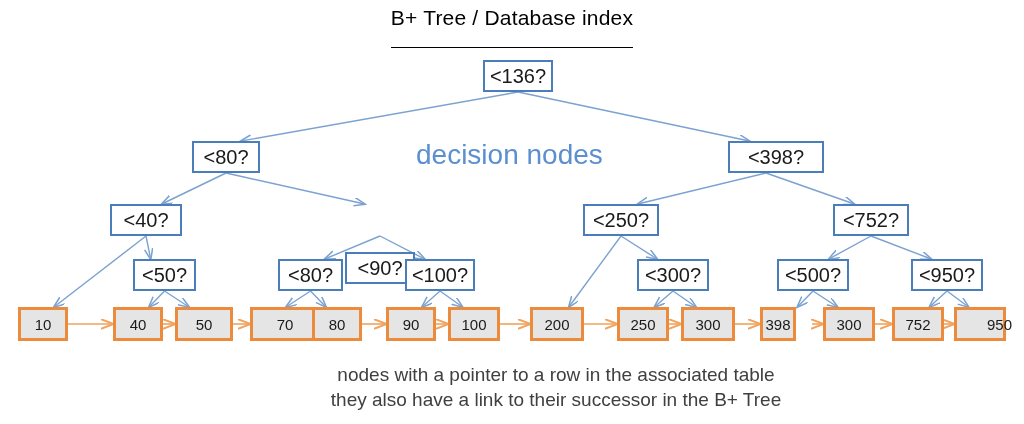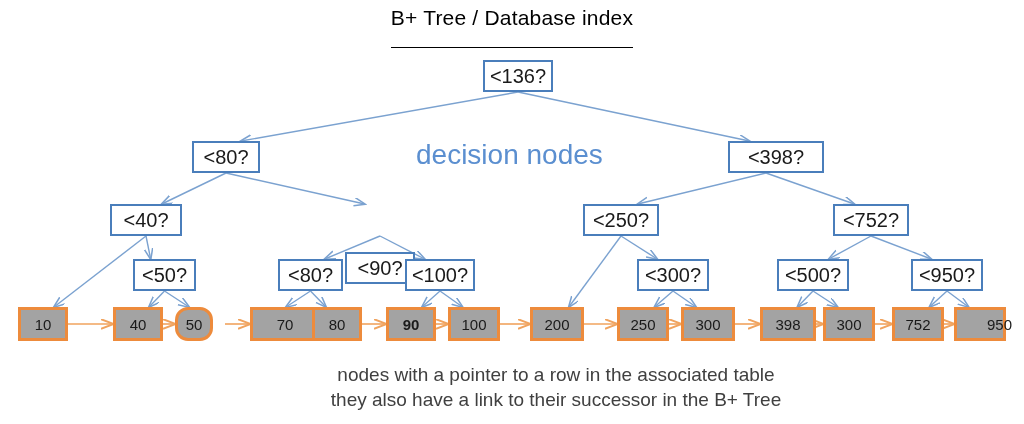--- a/index.html
+++ b/index.html
@@ -35,21 +35,21 @@
     font-size:20px;
     display:flex;align-items:center;justify-content:center;
     font-family:"Liberation Sans", sans-serif;
     z-index:3;
   }
 
   .leaf{
     position:absolute;
     box-sizing:border-box;
     border:3px solid #ed8b3c;
-    background:#a3a3a3;
+    background:#e5e5e5;
     color:#1a1a1a;
     font-size:15px;
     display:flex;align-items:center;justify-content:center;
     height:34px;
     z-index:3;
   }
 
   .decision-label{
     position:absolute;
     left:416px;top:139px;
@@ -139,29 +139,29 @@
       <div class="dnode" style="left: 583px; top: 204px; width: 76px; height: 32px;">&lt;250?</div>
       <div class="dnode" style="left: 833px; top: 204px; width: 76px; height: 32px;">&lt;752?</div>
       <div class="dnode" style="left: 133px; top: 259px; width: 63px; height: 32px;">&lt;50?</div>
       <div class="dnode" style="left: 278px; top: 259px; width: 65px; height: 32px;">&lt;80?</div>
       <div class="dnode" style="left: 405px; top: 259px; width: 70px; height: 32px;">&lt;100?</div>
       <div class="dnode" style="left: 637px; top: 259px; width: 72px; height: 32px;">&lt;300?</div>
       <div class="dnode" style="left: 777px; top: 259px; width: 72px; height: 32px;">&lt;500?</div>
       <div class="dnode" style="left: 911px; top: 259px; width: 72px; height: 32px;">&lt;950?</div>
       <div class="leaf" style="left: 18px; top: 307px; width: 50px;">10</div>
       <div class="leaf" style="left: 113px; top: 307px; width: 50px;">40</div>
-      <div class="leaf" style="left: 175px; top: 307px; width: 38px; border-radius: 13px;">50</div>
+      <div class="leaf" style="left: 175px; top: 307px; width: 58px;">50</div>
       <div class="leaf" style="left: 250px; top: 307px; width: 70px;">70</div>
       <div class="leaf" style="left: 312px; top: 307px; width: 50px;">80</div>
-      <div class="leaf" style="left: 386px; top: 307px; width: 50px; font-weight: bold;">90</div>
+      <div class="leaf" style="left: 386px; top: 307px; width: 50px;">90</div>
       <div class="leaf" style="left: 448px; top: 307px; width: 52px;">100</div>
       <div class="leaf" style="left: 530px; top: 307px; width: 54px;">200</div>
       <div class="leaf" style="left: 617px; top: 307px; width: 52px;">250</div>
       <div class="leaf" style="left: 681px; top: 307px; width: 54px;">300</div>
-      <div class="leaf" style="left: 760px; top: 307px; width: 56px;">398</div>
+      <div class="leaf" style="left: 760px; top: 307px; width: 36px;">398</div>
       <div class="leaf" style="left: 823px; top: 307px; width: 52px;">300</div>
       <div class="leaf" style="left: 892px; top: 307px; width: 52px; text-align: center;">752</div>
       <div class="leaf" style="left: 954px; top: 307px; width: 52px; padding-left: 39px;">950</div>
     </div>
 
   <div class="decision-label">decision nodes</div>
 
   <div class="caption">
     <div>nodes with a pointer to a row in the associated table</div>
     <div>they also have a link to their successor in the B+ Tree</div>

